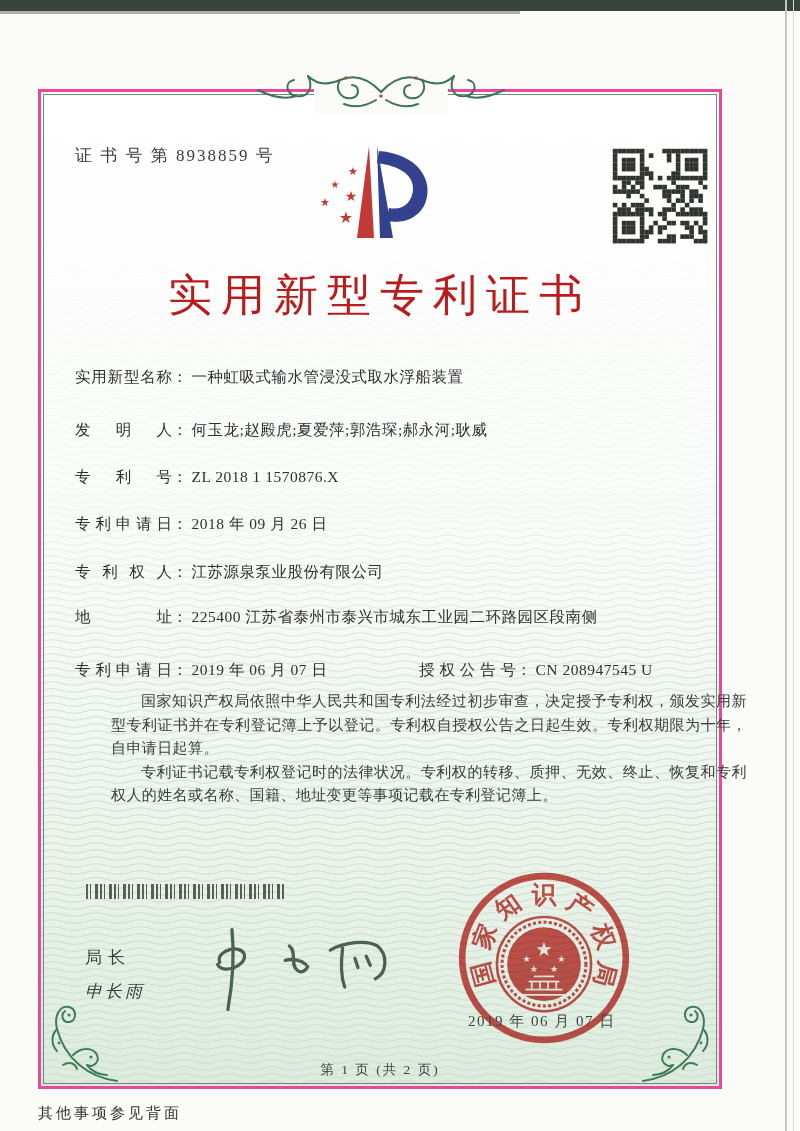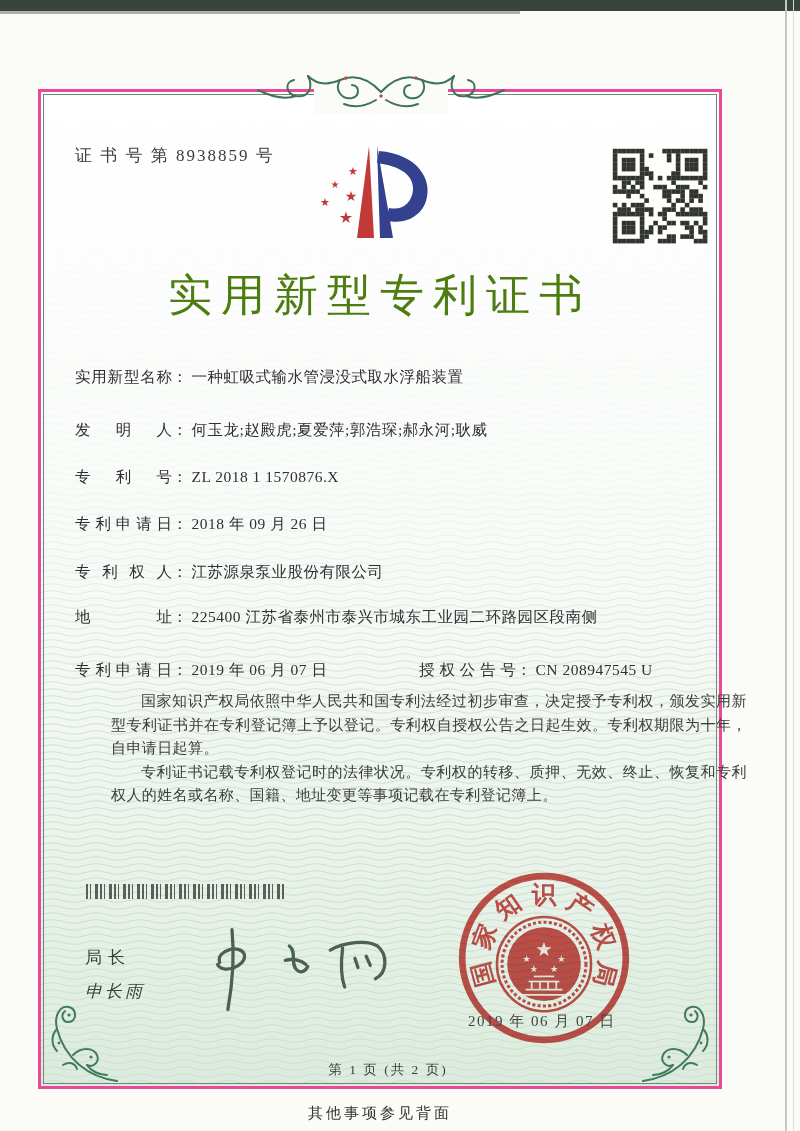--- a/index.html
+++ b/index.html
@@ -13,21 +13,21 @@
   .frame{position:absolute;left:38px;top:89px;width:684px;height:1000px;
          border:3px solid #ec4899;box-sizing:border-box;}
   .frame::after{content:"";position:absolute;inset:2px;border:1px solid #628f76;pointer-events:none;}
   .guilloche{position:absolute;inset:0;width:100%;height:100%;pointer-events:none;}
 
   .cert-no{position:absolute;left:34px;top:52px;font-size:17px;letter-spacing:2px;color:#3c3c3c;}
   .logo{position:absolute;left:255px;top:46px;width:190px;height:125px;}
   .qr{position:absolute;left:569px;top:54px;width:100px;height:100px;}
 
   .title{position:absolute;left:0;top:174px;width:100%;text-align:center;
-         font-size:44px;letter-spacing:9px;color:#4d7c0f;font-weight:500;}
+         font-size:44px;letter-spacing:9px;color:#b91c1c;font-weight:500;}
 
   .row{position:absolute;left:34px;width:640px;display:flex;align-items:flex-end;
        font-size:15.5px;color:#303030;line-height:24px;}
   .flabel{display:inline-block;width:97px;text-align:justify;text-align-last:justify;flex:none;}
   .fcolon{flex:none;margin-right:4px;}
   .fvalue{display:inline-block;max-width:480px;letter-spacing:.5px;}
   .grant2{position:absolute;left:344px;top:0;display:flex;}
 
   .body-text{position:absolute;left:34px;top:598px;width:636px;font-size:15px;
              line-height:23.5px;color:#3a3d3a;text-align:justify;letter-spacing:.4px;margin-left:36px;}
@@ -38,28 +38,28 @@
        #414641 4px 5px,transparent 5px 9px,#414641 9px 12px,transparent 12px 14px);}
 
   .signer-title{position:absolute;left:44px;top:854px;font-size:17px;letter-spacing:6px;color:#35403a;}
   .signer-name{position:absolute;left:44px;top:888px;font-size:17px;letter-spacing:3px;color:#35403a;font-style:italic;}
   .signature{position:absolute;left:150px;top:826px;width:210px;height:100px;}
 
   .seal{position:absolute;left:413px;top:776px;width:180px;height:180px;opacity:.9;mix-blend-mode:multiply;}
   .seal-date{position:absolute;left:427px;top:920px;font-size:15px;letter-spacing:1.5px;color:#3e463e;}
 
   .page-note{position:absolute;left:0;top:969px;width:100%;text-align:center;
-             font-size:13.5px;letter-spacing:2px;color:#3a423b;padding-left:8px;}
+             font-size:13.5px;letter-spacing:2px;color:#3a423b;}
 
   .top-ornament{position:absolute;left:256px;top:66px;width:250px;height:50px;}
   .corner{position:absolute;width:80px;height:92px;}
   .corner-left{left:2px;top:903px;}
   .corner-right{right:2px;top:903px;transform:scaleX(-1);}
 
-  .back-note{position:absolute;left:38px;top:1104px;width:684px;text-align:center;
+  .back-note{position:absolute;left:38px;top:1104px;width:684px;
              font-size:15px;letter-spacing:3px;color:#34342e;}
 </style>
 </head>
 <body>
 
 <div class="page">
 
   <div class="scan-top"></div>
   <div class="scan-top2"></div>
   <div class="scan-right"></div>

